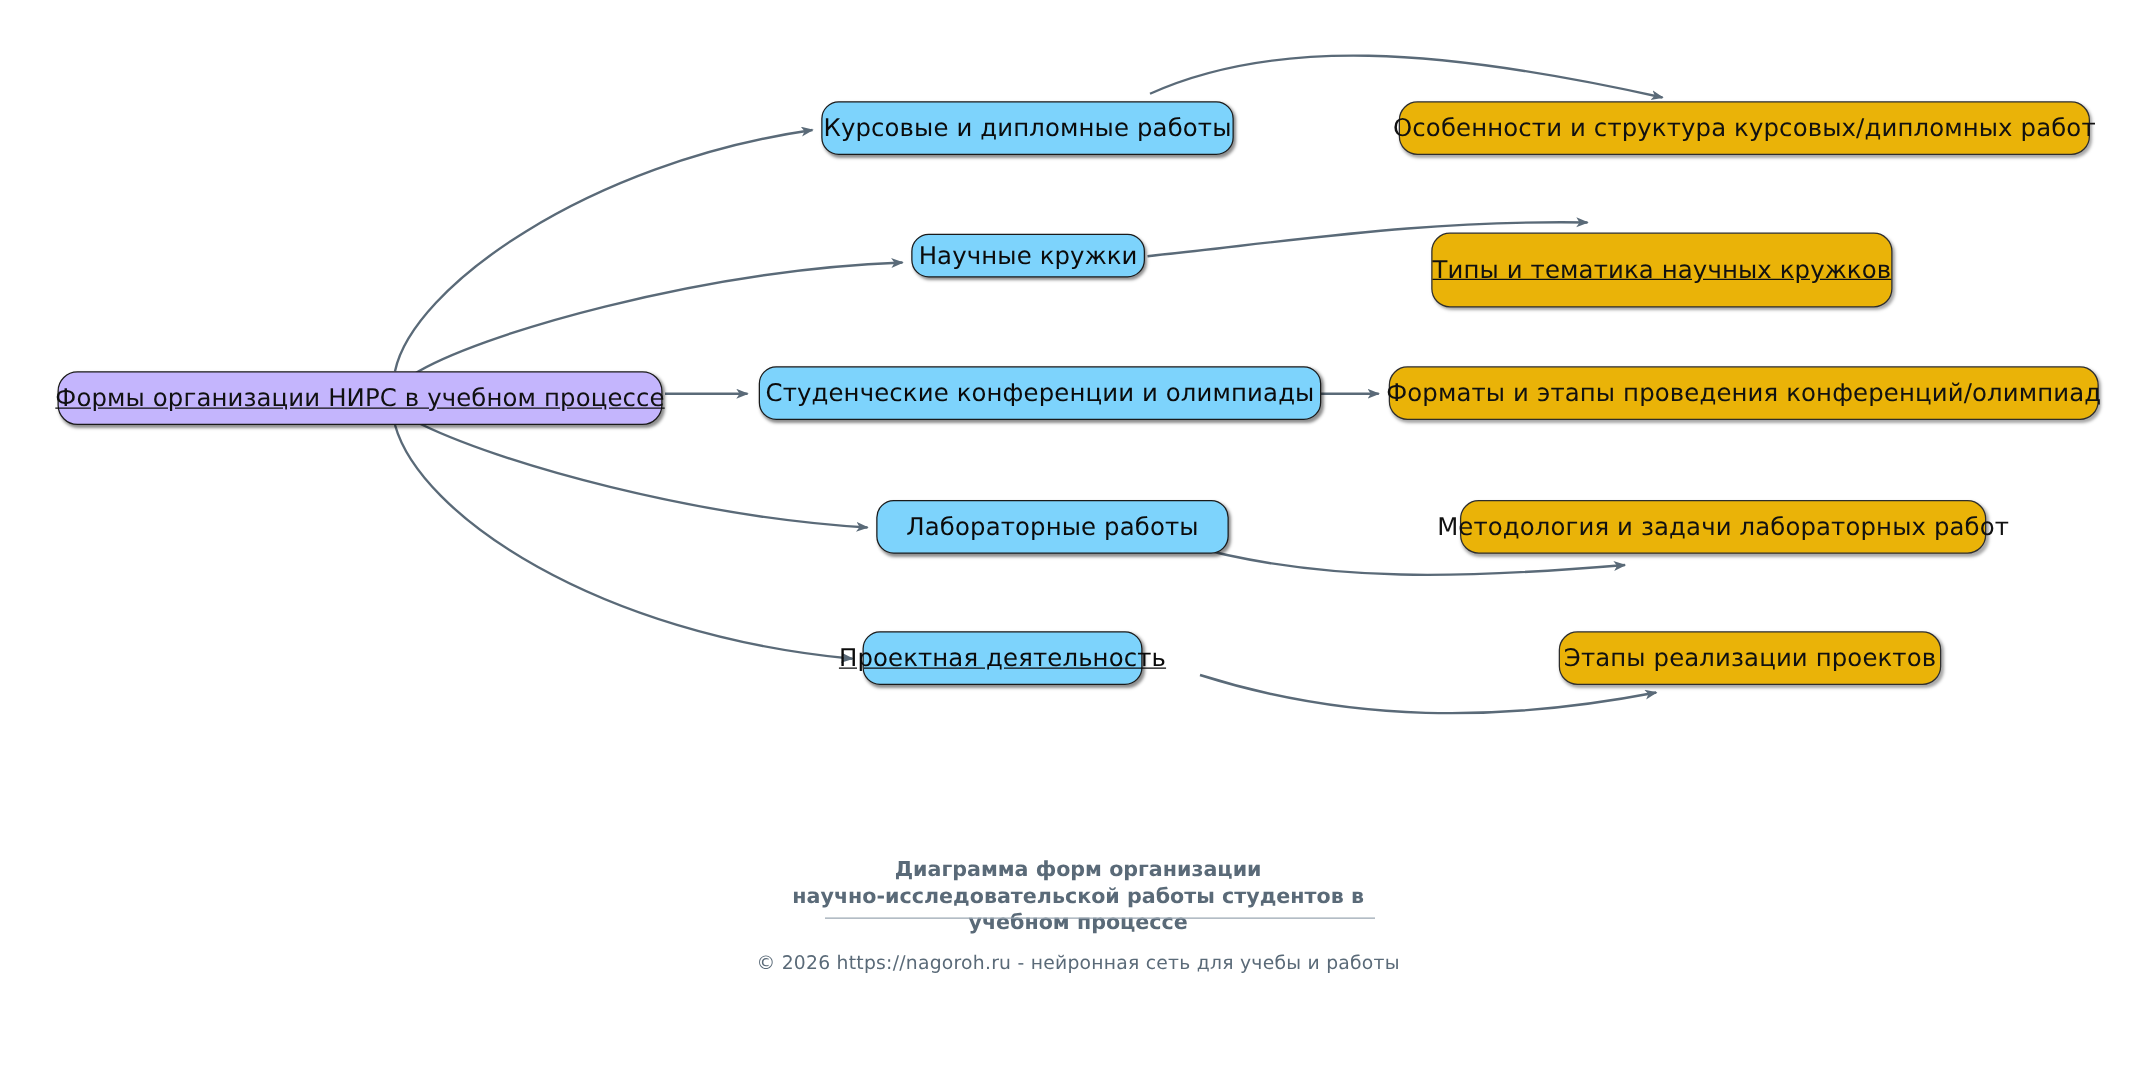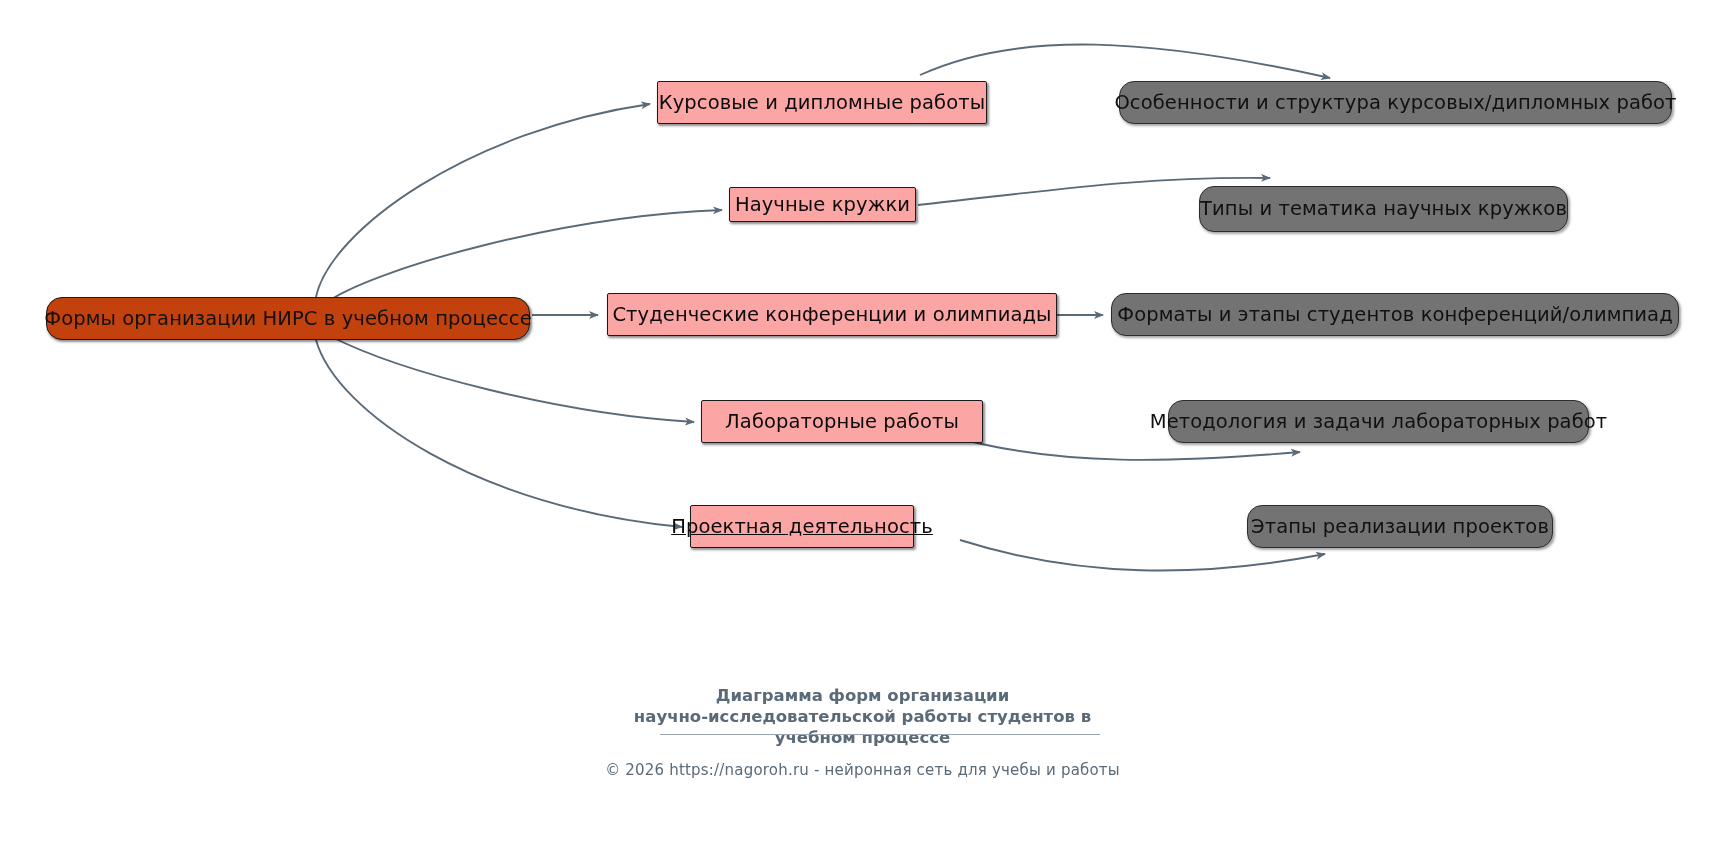--- a/index.html
+++ b/index.html
@@ -34,34 +34,35 @@
     align-items: center;
     justify-content: center;
     white-space: nowrap;
     border-radius: 14px;
     font-size: 19.5px;
     line-height: 1;
     letter-spacing: 0.1px;
     color: #111111;
   }
   .node-root {
-    background: #c2410c;
+    background: #c4b5fd;
     border: 1.6px solid #1a1a1a;
     border-radius: 16px;
     box-shadow: 1.5px 2px 2.5px rgba(0,0,0,0.45);
+    text-decoration: underline;
   }
   .node-branch {
-    background: #fca5a5;
+    background: #7dd3fc;
     border: 1.6px solid #1a1a1a;
-    border-radius: 2px;
+    border-radius: 14px;
     box-shadow: 1.5px 2px 2.5px rgba(0,0,0,0.45);
     color: #0b0b0b;
   }
   .node-leaf {
-    background: #737373;
+    background: #eab308;
     border: 1.7px solid #2d2d2d;
     border-radius: 15px;
     box-shadow: 1.5px 2px 2.5px rgba(0,0,0,0.35);
     color: #111111;
   }
   .footer {
     position: absolute;
     left: 0;
     width: 1725px;
     text-align: center;
@@ -124,29 +125,29 @@
   <div class="node node-branch" style="left:657px; top:81px; width:330px; height:43px;">
     <span>Курсовые и дипломные работы</span>
   </div>
   <div class="node node-leaf" style="left:1119px; top:81px; width:553px; height:43px;">
     <span>Особенности и структура курсовых/дипломных работ</span>
   </div>
 
   <div class="node node-branch" style="left:729px; top:187px; width:187px; height:35px;">
     <span>Научные кружки</span>
   </div>
-  <div class="node node-leaf" style="left:1199px; top:186px; width:369px; height:46px;">
+  <div class="node node-leaf" style="left:1145px; top:186px; width:369px; height:60px;text-decoration:underline;">
     <span>Типы и тематика научных кружков</span>
   </div>
 
   <div class="node node-branch" style="left:607px; top:293px; width:450px; height:43px;">
     <span>Студенческие конференции и олимпиады</span>
   </div>
   <div class="node node-leaf" style="left:1111px; top:293px; width:568px; height:43px;">
-    <span>Форматы и этапы студентов конференций/олимпиад</span>
+    <span>Форматы и этапы проведения конференций/олимпиад</span>
   </div>
 
   <div class="node node-branch" style="left:701px; top:400px; width:282px; height:43px;">
     <span>Лабораторные работы</span>
   </div>
   <div class="node node-leaf" style="left:1168px; top:400px; width:421px; height:43px;">
     <span>Методология и задачи лабораторных работ</span>
   </div>
 
   <div class="node node-branch" style="left:690px; top:505px; width:224px; height:43px;text-decoration:underline;">

